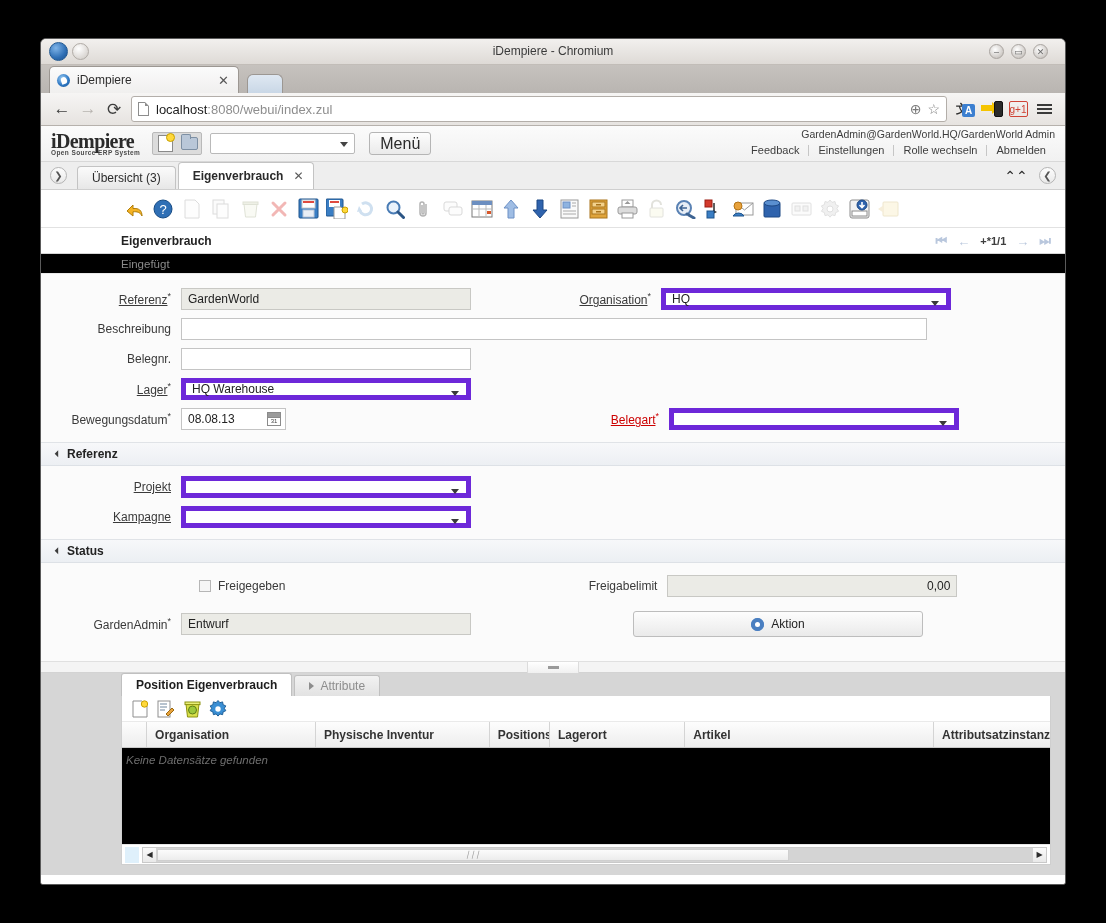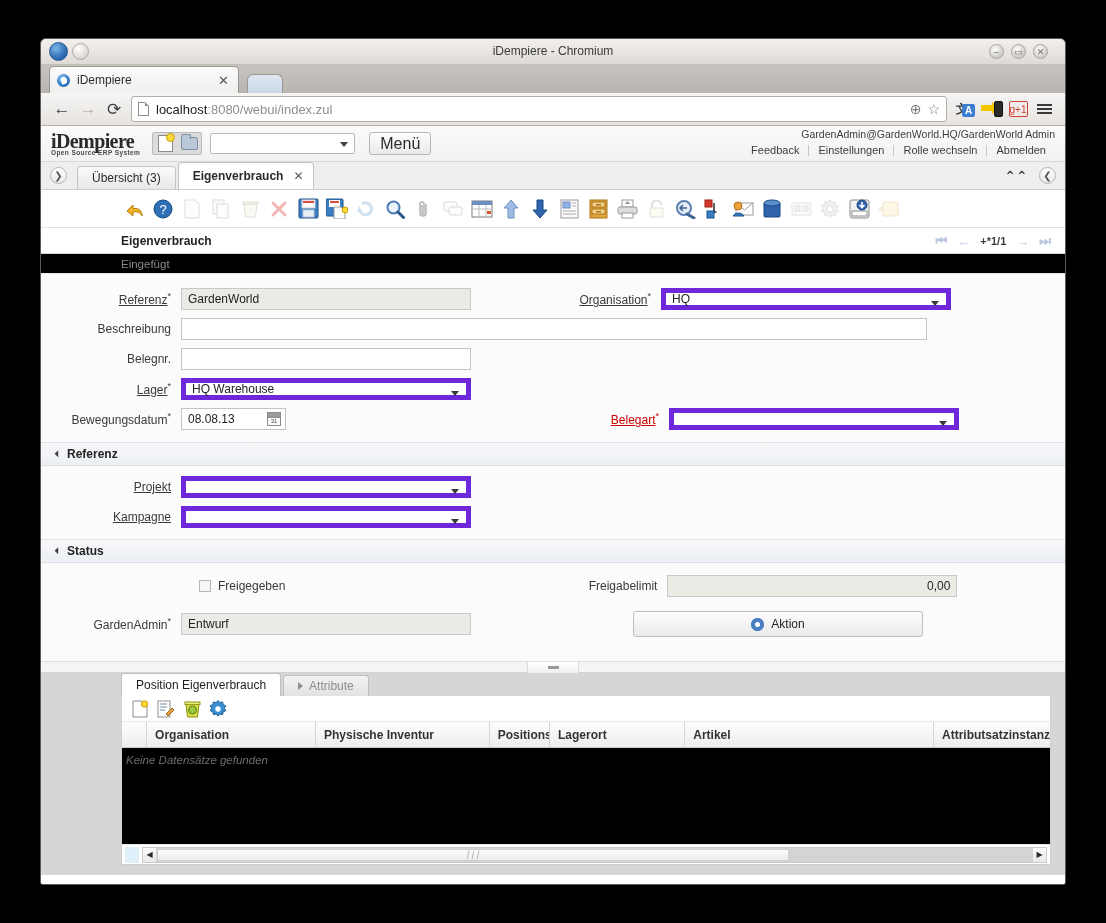--- a/index.html
+++ b/index.html
@@ -215,21 +215,21 @@
   .splitter .grip{position:absolute;left:50%;transform:translateX(-50%);top:0;width:52px;height:11px;
     background:linear-gradient(to bottom,#ffffff,#f0f0f0);border-left:1px solid #dcdcdc;border-right:1px solid #dcdcdc;
     display:flex;align-items:center;justify-content:center;}
   .splitter .grip i{width:11px;height:3px;background:#9a9a9a;box-shadow:0 4px 0 -2px #9a9a9a;}
 
   
   .detail{background:#d6d6d6;padding-left:0;}
   .dtabs{height:23px;background:#d6d6d6;display:flex;align-items:flex-end;padding-left:80px;}
   .dtab{height:21px;padding:0 14px;font-size:12px;display:flex;align-items:center;
         background:linear-gradient(to bottom,#f2f2f2,#e2e2e2);border:1px solid #c0c0c0;border-bottom:none;border-radius:3px 3px 0 0;margin-right:2px;color:#8d8d8d;}
-  .dtab.active{background:#fff;color:#1d1d1d;font-weight:normal;height:23px;}
+  .dtab.active{background:#fff;color:#1d1d1d;font-weight:bold;height:23px;}
   .dtab .ptri{width:0;height:0;border-style:solid;border-width:4px 0 4px 5px;border-color:transparent transparent transparent #8d8d8d;margin-right:6px;}
 
   .dpanel{background:#fff;margin:0 14px 0 80px;border:1px solid #cfcfcf;border-top:none;}
   .dtoolbar{height:26px;display:flex;align-items:center;padding-left:8px;gap:6px;border-bottom:1px solid #eaeaea;}
   .gridhdr{height:26px;display:flex;background:linear-gradient(to bottom,#fdfdfd,#ededed);border-bottom:1px solid #c9c9c9;}
   .gridhdr .gcol{border-right:1px solid #d4d4d4;font-size:12px;font-weight:bold;color:#333;
      display:flex;align-items:center;padding:0 8px;white-space:nowrap;overflow:hidden;}
   .gridempty{height:24px;display:flex;align-items:center;padding-left:4px;font-size:11.5px;color:#6e6e6e;font-style:italic;}
   .gridbody{height:96px;background:#000000;}
 

